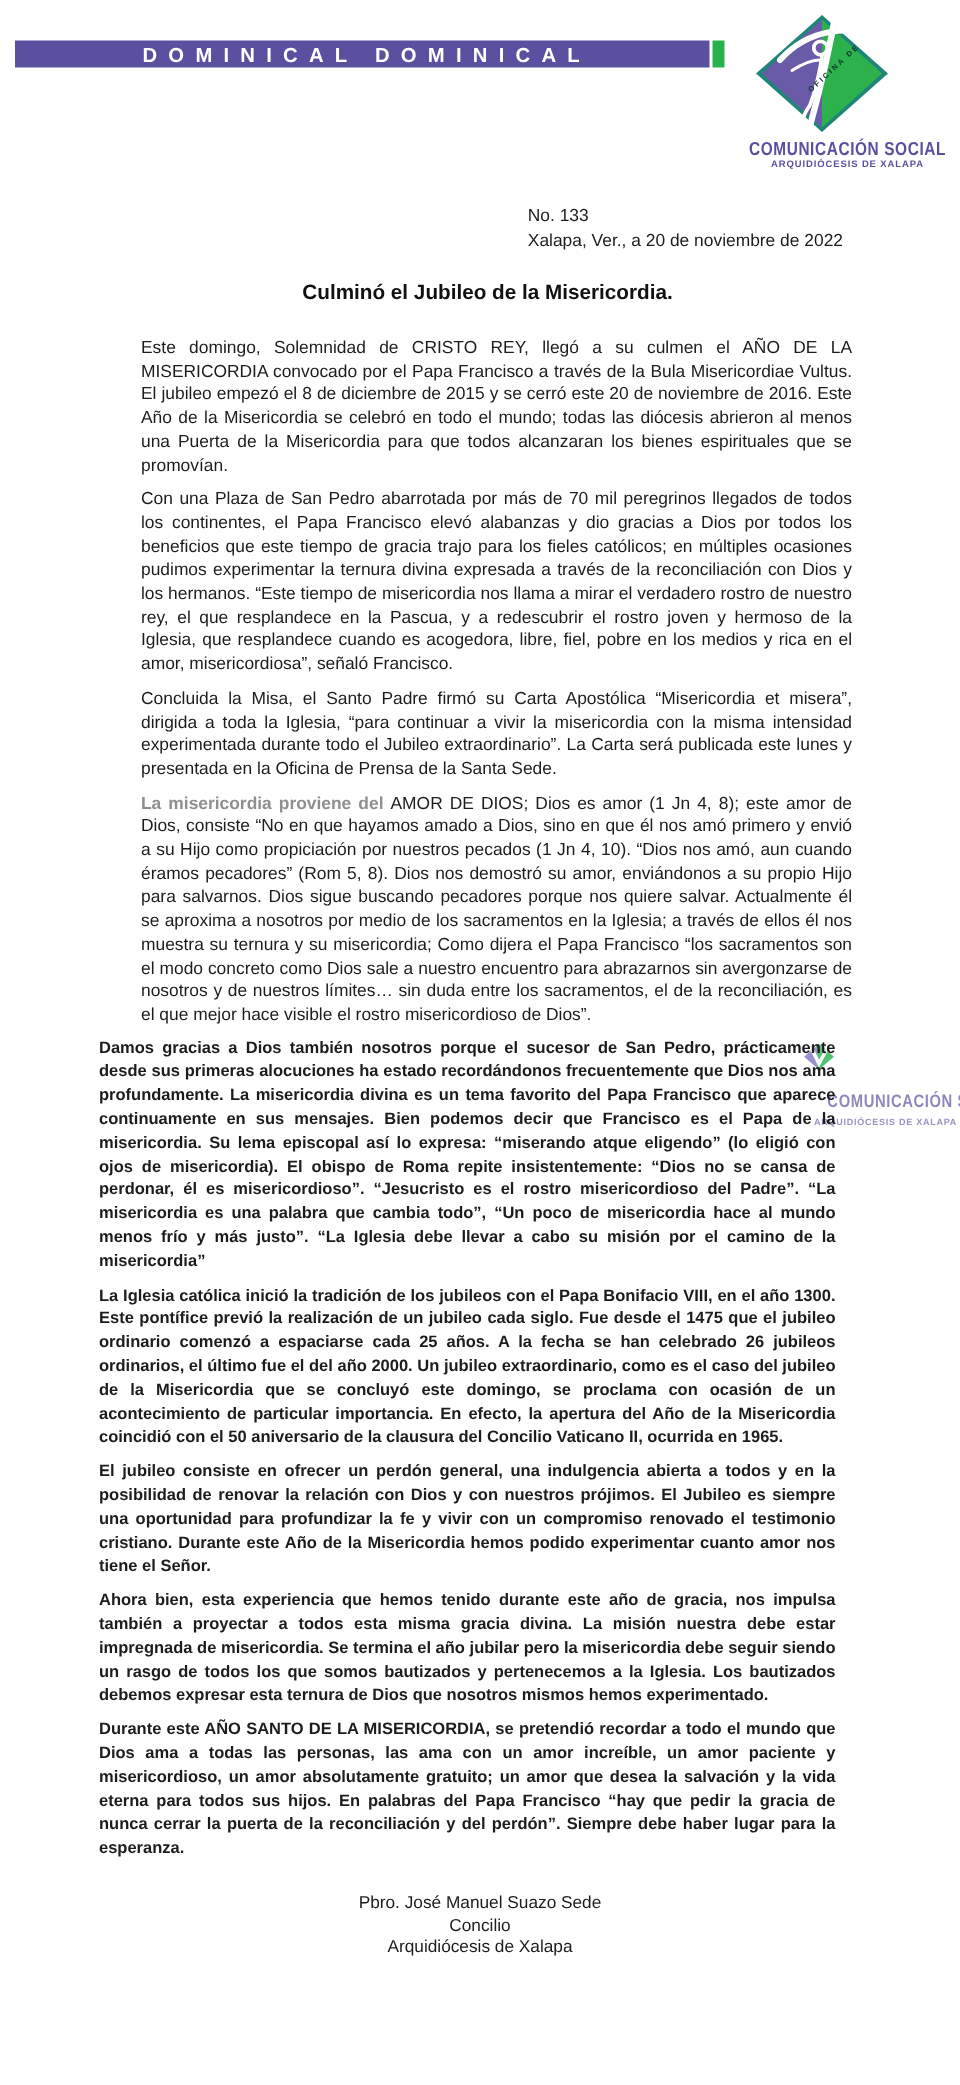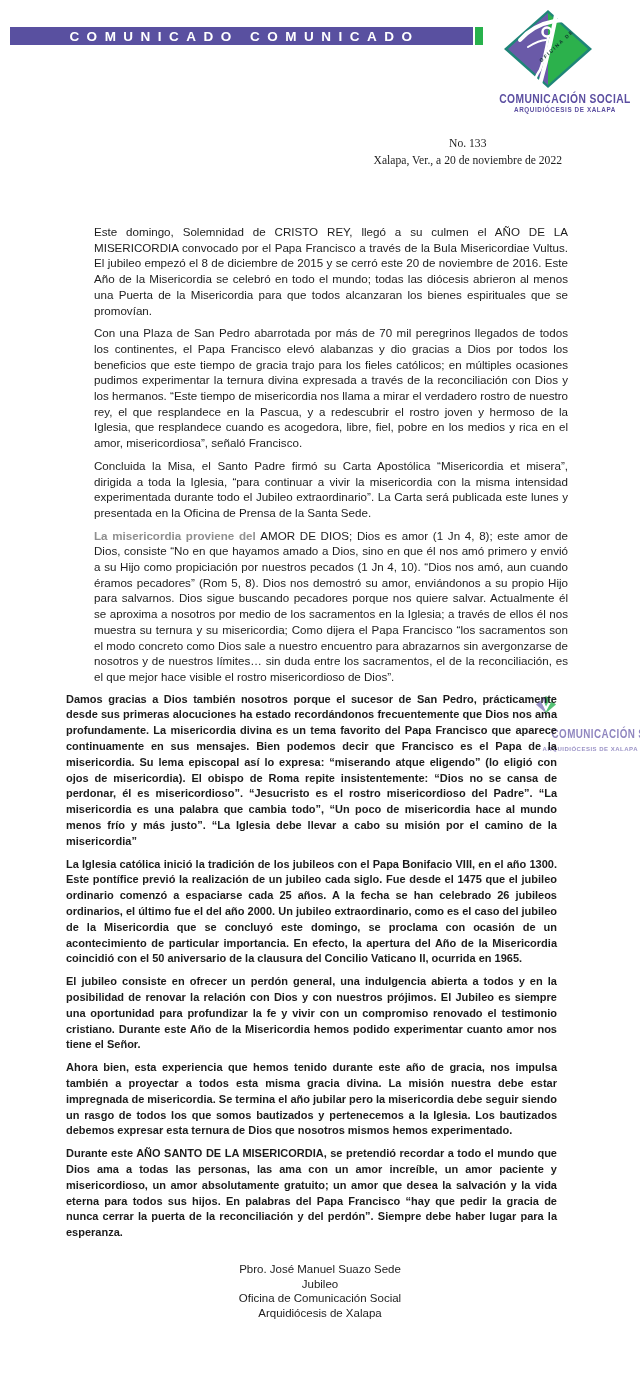--- a/index.html
+++ b/index.html
@@ -45,22 +45,22 @@
     transform:scaleX(0.82); letter-spacing:0.5px;
   }
   .logo-sub {
     position:absolute; left:-15px; top:106px; width:180px; text-align:center;
     color:#5b4ea0; font-weight:bold; font-size:6.3px; white-space:nowrap;
     letter-spacing:0.6px;
   }
 
   
   .dateblock {
-    position:absolute; top:136px; right:78px; text-align:center;
-    font-size:11.6px; line-height:16.5px; color:#1c1c1c;font-family:Liberation Serif, serif;
+    position:absolute; top:136px; right:78px; text-align:left;
+    font-size:11.6px; line-height:16.5px; color:#1c1c1c;
   }
 
   
   .doc-title {
     position:absolute; top:187px; left:88px; width:474px; text-align:center;
     font-weight:bold; font-size:13.8px; color:#111;
   }
   .bodyflow { position:absolute; top:212px; left:4px; width:640px; z-index:2;margin-top:12px; }
   .bodyflow p {
     text-align:justify; margin:0 0 7px 0; font-size:11.6px; line-height:15.7px;
@@ -94,21 +94,21 @@
     margin-top:21px; width:632px; text-align:center;
     font-size:11.5px; line-height:14.7px; color:#1c1c1c;
   }
 </style>
 </head>
 <body>
 
 <div class="page">
 
   <div class="banner">
-    <span class="banner-title">COMUNICADO COMUNICADO</span>
+    <span class="banner-title">DOMINICAL DOMINICAL</span>
   </div>
   <div class="banner-accent"></div>
 
   <div class="logo-wrap">
     <div class="diamond-outer"></div>
     <div class="diamond-inner"></div>
     <svg class="crucifix" width="110" height="100" viewBox="0 0 110 100">
       <path d="M64 4 C60 28 54 55 46 84" fill="none" stroke="#ffffff" stroke-width="4.2" stroke-linecap="round"></path>
       <path d="M26 40 C44 20 74 14 96 28" fill="none" stroke="#ffffff" stroke-width="4" stroke-linecap="round"></path>
       <circle cx="53" cy="32" r="4.5" fill="none" stroke="#ffffff" stroke-width="2.5"></circle>
@@ -118,20 +118,21 @@
     <div class="logo-edge-label">OFICINA DE</div>
     <div class="logo-org">COMUNICACIÓN SOCIAL</div>
     <div class="logo-sub">ARQUIDIÓCESIS DE XALAPA</div>
   </div>
 
   <div class="dateblock">
     <div>No. 133</div>
     <div>Xalapa, Ver., a 20 de noviembre de 2022</div>
   </div>
 
+  <div class="doc-title">Culminó el Jubileo de la Misericordia.</div>
 
   <div class="watermark">
     <div class="wm-diamond">
       <svg width="20" height="17" viewBox="0 0 20 17">
         <path d="M5 3 L10 13 L16 2" fill="none" stroke="#ffffff" stroke-width="2.4" stroke-linecap="round"></path>
       </svg>
     </div>
     <div class="wm-org">COMUNICACIÓN SOCIAL</div>
     <div class="wm-sub">ARQUIDIÓCESIS DE XALAPA</div>
   </div>
@@ -146,19 +147,18 @@
     <div class="sec-b">
       <p>Damos gracias a Dios también nosotros porque el sucesor de San Pedro, prácticamente desde sus primeras alocuciones ha estado recordándonos frecuentemente que Dios nos ama profundamente.  La misericordia divina es un tema favorito del Papa Francisco que aparece continuamente en sus mensajes. Bien podemos decir que Francisco es el Papa de la misericordia. Su lema episcopal así lo expresa: “miserando atque eligendo” (lo eligió con ojos de misericordia). El obispo de Roma repite insistentemente: “Dios no se cansa de perdonar, él es misericordioso”. “Jesucristo es el rostro misericordioso del Padre”. “La misericordia es una palabra que cambia todo”, “Un poco de misericordia hace al mundo menos frío y más justo”. “La Iglesia debe llevar a cabo su misión por el camino de la misericordia”</p>
       <p>La Iglesia católica inició la tradición de los jubileos con el Papa Bonifacio VIII,  en el año 1300. Este pontífice previó la realización de un jubileo cada siglo. Fue desde el 1475 que el jubileo ordinario comenzó a espaciarse cada 25 años. A la fecha se han celebrado 26 jubileos ordinarios, el último fue el del año 2000. Un jubileo extraordinario, como es el caso del jubileo de la Misericordia que se concluyó este domingo, se proclama con ocasión de un acontecimiento de particular importancia. En efecto, la apertura del Año de la Misericordia coincidió con el 50 aniversario de la clausura del Concilio Vaticano II, ocurrida en 1965.</p>
       <p>El jubileo consiste en ofrecer un perdón general, una indulgencia abierta a todos y en la posibilidad de renovar la relación con Dios y con nuestros prójimos. El Jubileo es siempre una oportunidad para profundizar la fe y vivir con un compromiso renovado el testimonio cristiano. Durante este Año de la Misericordia hemos podido experimentar cuanto amor nos tiene el Señor.</p>
       <p>Ahora bien, esta experiencia que hemos tenido durante este año de gracia, nos impulsa también a proyectar a todos esta misma gracia divina. La misión nuestra debe estar impregnada de misericordia. Se termina el año jubilar pero la misericordia debe seguir siendo un rasgo de todos los que somos bautizados y pertenecemos a la Iglesia. Los bautizados debemos expresar esta ternura de Dios que nosotros mismos hemos experimentado.</p>
       <p>Durante este AÑO SANTO DE LA MISERICORDIA,  se pretendió recordar a todo el mundo que Dios ama a todas las personas, las ama con un amor increíble, un amor paciente y misericordioso, un amor absolutamente gratuito; un amor que desea la salvación y la vida eterna para todos sus hijos. En palabras del Papa Francisco “hay que pedir la gracia de nunca cerrar la puerta de la reconciliación y del perdón”. Siempre debe haber lugar para la esperanza.</p>
     </div>
 
     <div class="signature">
       <div>Pbro. José Manuel Suazo Sede</div>
-      <div>Jubileo</div>
-      <div>Oficina de Comunicación Social</div>
+      <div>Concilio</div>
       <div>Arquidiócesis de Xalapa</div>
     </div>
   </div>
 
 </div>
 
 </body></html>

